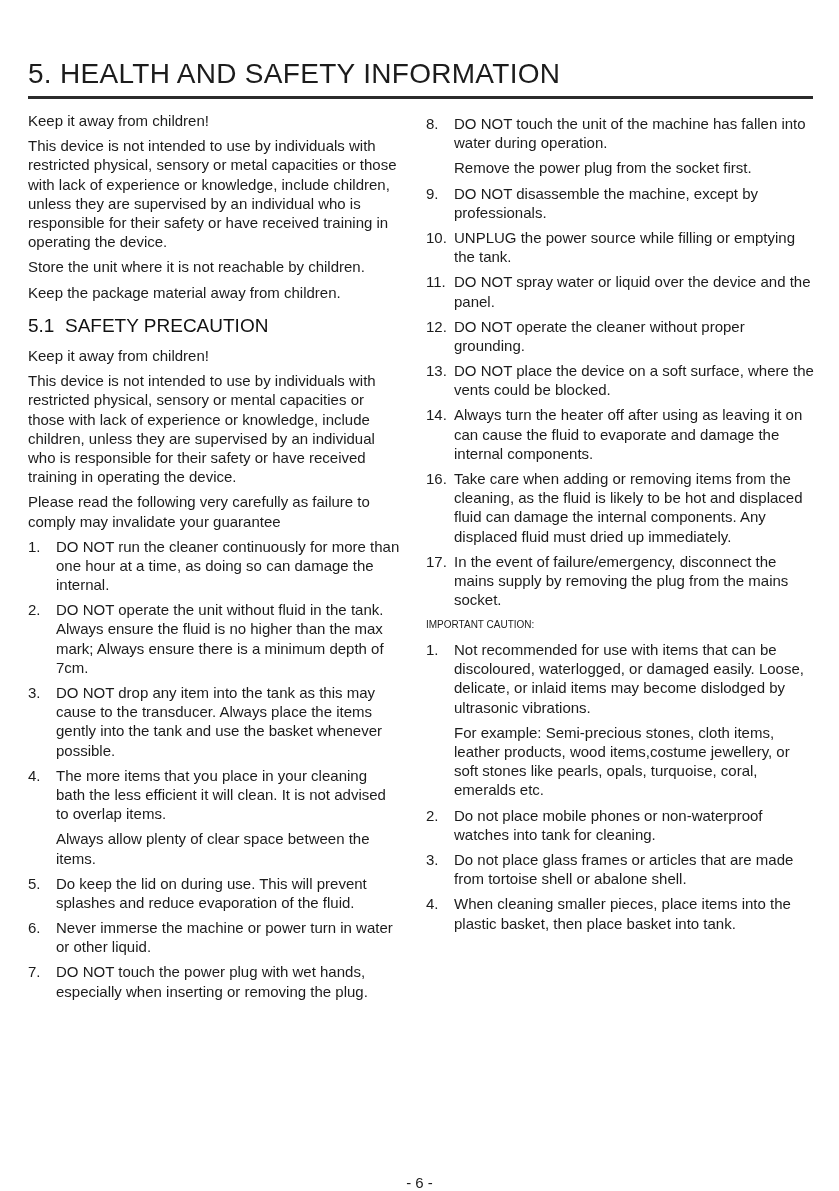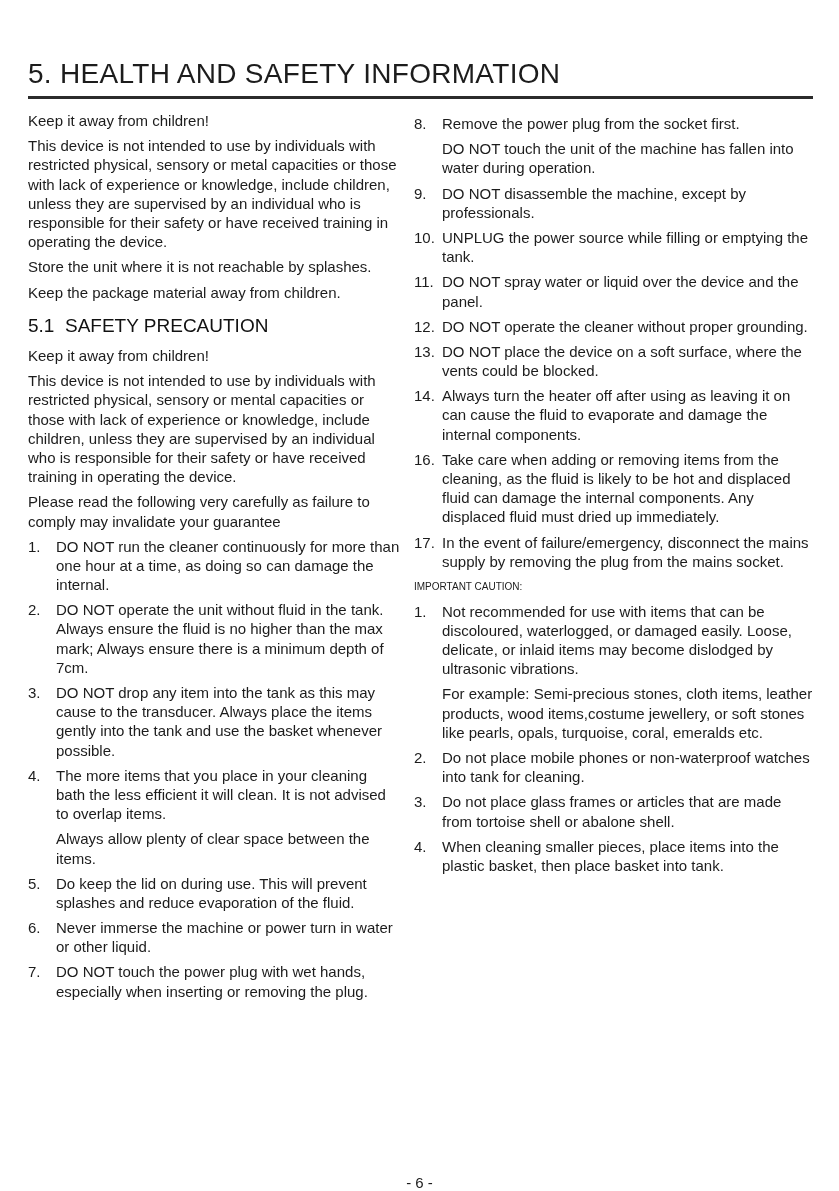--- a/index.html
+++ b/index.html
@@ -22,21 +22,21 @@
     letter-spacing: 0.3px;
     color: #1c1c1c;
   }
   .title-rule {
     height: 0;
     border-top: 3px solid #2b2b2b;
     margin-top: 6px;
   }
   .content {
     display: flex;
-    gap: 14px;
+    gap: 26px;
     padding: 12px 24px 0 28px;
     font-size: 15px;
     line-height: 1.28;
   }
   .col-left { flex: 0 0 372px; width: 372px; }
   .col-right { flex: 1; min-width: 0; }
   .body-p { margin: 0 0 6px 0; }
   .section-heading {
     font-size: 19px;
     font-weight: 400;
@@ -80,21 +80,21 @@
   <header class="header">
     <h1 class="page-title">5. HEALTH AND SAFETY INFORMATION</h1>
     <div class="title-rule"></div>
   </header>
 
   <main class="content">
 
     <section class="col col-left">
       <p class="body-p">Keep it away from children!</p>
       <p class="body-p">This device is not intended to use by individuals with restricted physical, sensory or metal capacities or those with lack of experience or knowledge, include children, unless they are supervised by an individual who is responsible for their safety or have received training in operating the device.</p>
-      <p class="body-p">Store the unit where it is not reachable by splashes.</p>
+      <p class="body-p">Store the unit where it is not reachable by children.</p>
       <p class="body-p">Keep the package material away from children.</p>
 
       <h2 class="section-heading">5.1  SAFETY PRECAUTION</h2>
 
       <p class="body-p">Keep it away from children!</p>
       <p class="body-p">This device is not intended to use by individuals with restricted physical, sensory or mental capacities or those with lack of experience or knowledge, include children, unless they are supervised by an individual who is responsible for their safety or have received training in operating the device.</p>
       <p class="body-p">Please read the following very carefully as failure to comply may invalidate your guarantee</p>
 
       <ol class="num-list">
         <li>
@@ -141,22 +141,22 @@
             </div>
         </li>
       </ol>
     </section>
 
     <section class="col col-right">
       <ol class="num-list">
         <li>
           <span class="num">8.</span>
           <div class="itext">
+            <p>DO NOT touch the unit of the machine has fallen into water during operation.</p>
             <p>Remove the power plug from the socket first.</p>
-            <p>DO NOT touch the unit of the machine has fallen into water during operation.</p>
           </div>
         </li>
         <li>
           <span class="num">9.</span>
           <div class="itext">
               <p>DO NOT disassemble the machine, except by professionals.</p>
             </div>
         </li>
         <li>
           <span class="num">10.</span>

